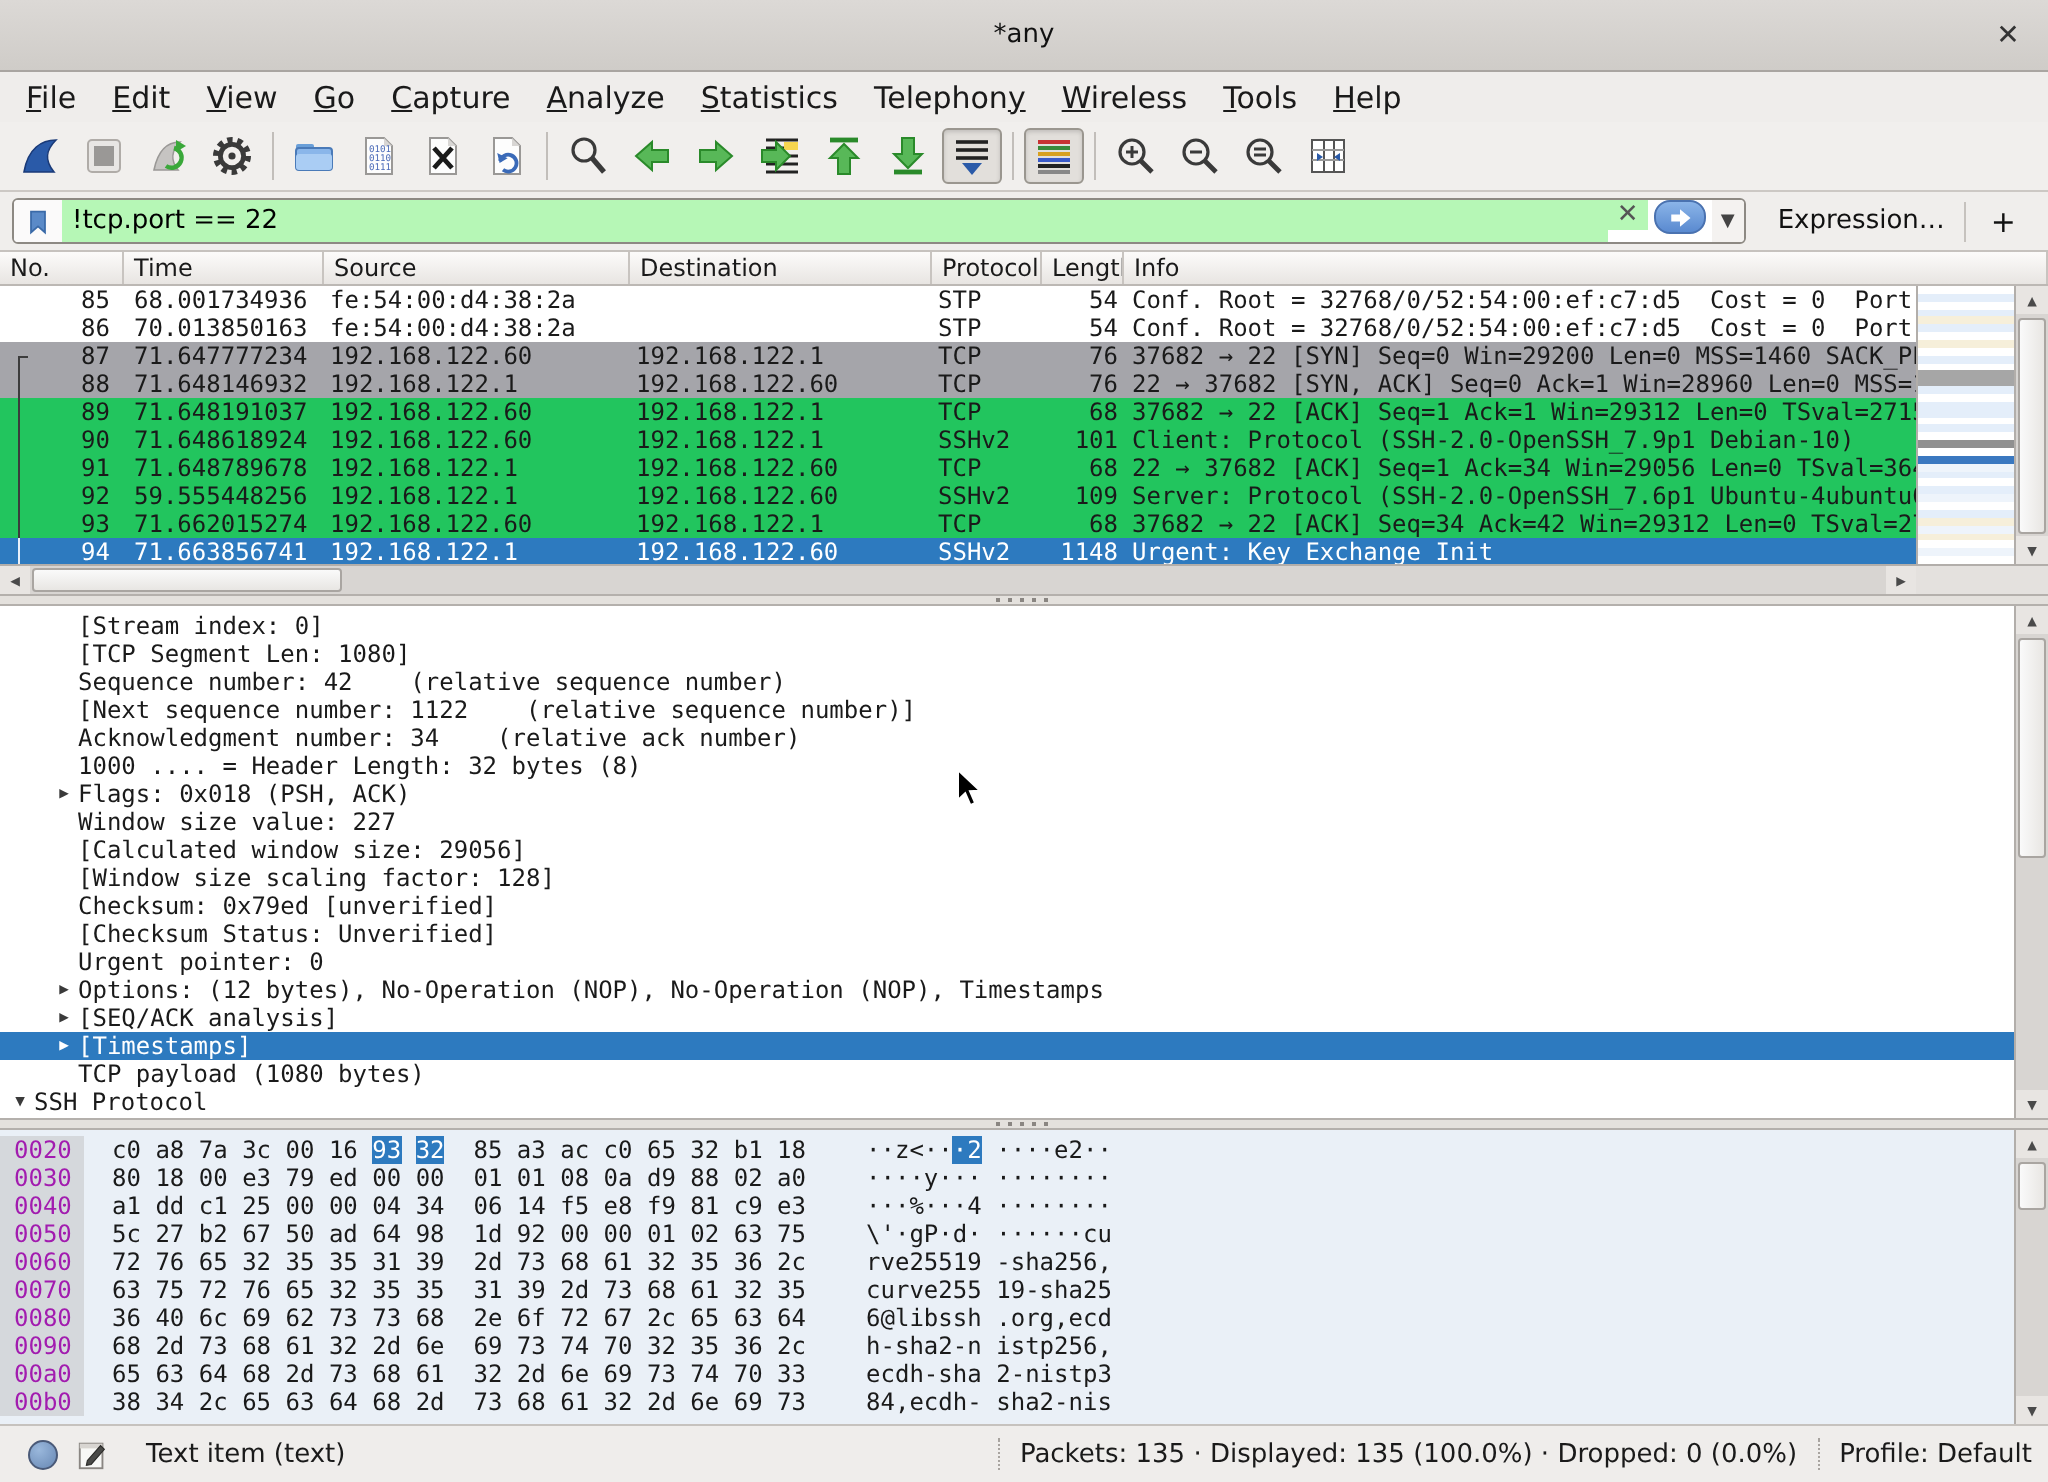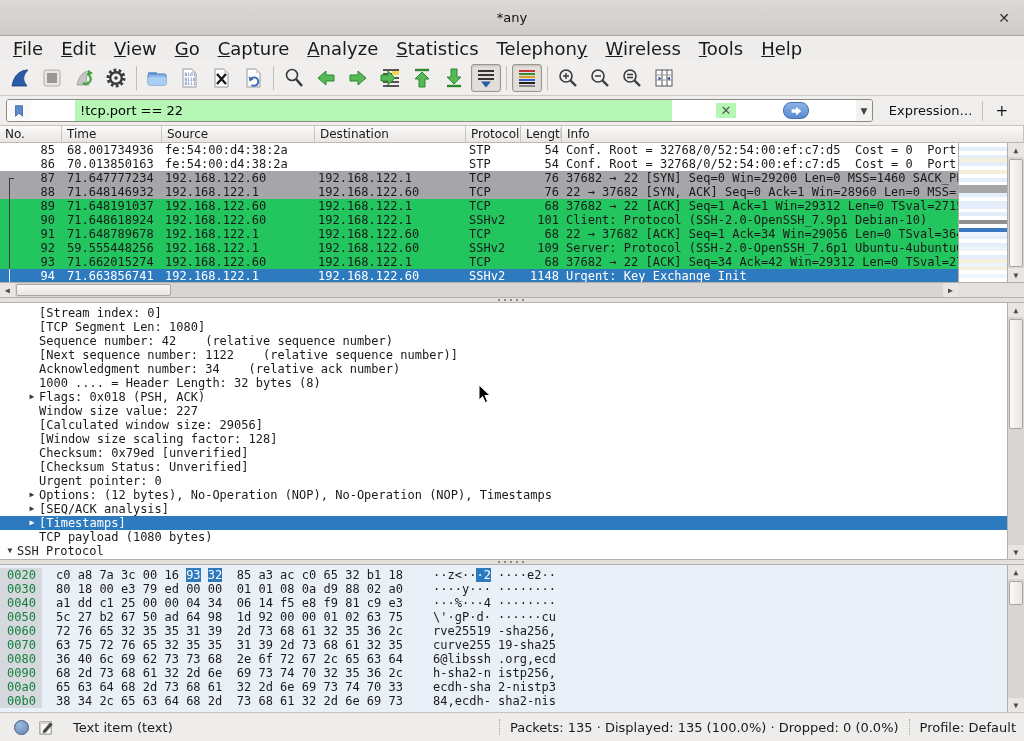--- a/index.html
+++ b/index.html
@@ -10,35 +10,35 @@
     background:#efedeb; display:flex; flex-direction:column;
   }
   
   .titlebar{ height:36px; flex:0 0 36px; background:linear-gradient(#dcd9d6,#cfccc8);
     border-bottom:1px solid #a9a5a1; position:relative; display:flex; align-items:center; justify-content:center;}
   .title-text{ font-size:13px; color:#111; }
   .close-btn{ position:absolute; right:10px; top:8px; width:20px; height:20px; text-align:center;
     line-height:20px; font-size:14px; color:#333; cursor:default;}
   
   .menubar{ height:25px; flex:0 0 25px; background:#efedeb; display:flex; align-items:center; padding-left:4px;}
-  .menu-item{ padding:3px 9px; font-size:18px; }
+  .menu-item{ padding:3px 9px; font-size:15px; }
   .menu-item u{ text-decoration:underline; }
   
   .toolbar{ height:35px; flex:0 0 35px; background:#f1efed; border-bottom:1px solid #ccc8c4;
     display:flex; align-items:center; padding-left:4px;}
   .tb-btn{ width:30px; height:28px; display:flex; align-items:center; justify-content:center;
     border:1px solid transparent; border-radius:3px; margin:0 1px;}
   .tb-btn.pressed{ background:#e2dfdb; border:1px solid #9a968f; box-shadow:inset 0 1px 2px rgba(0,0,0,.15);}
   .tb-btn svg{ width:22px; height:22px; display:block;}
   .tb-sep{ width:1px; height:24px; background:#c2beba; margin:0 4px;}
   
   .filterbar{ height:30px; flex:0 0 30px; background:#f0eeec; border-bottom:1px solid #c6c2be;
     display:flex; align-items:center; padding:0 6px;}
   .filter-field{ flex:1; height:23px; border:1px solid #8d8983; border-radius:3px; background:#fff;
-    display:flex; align-items:center; overflow:hidden; margin-right:8px;gap:44px;}
+    display:flex; align-items:flex-start; overflow:hidden; margin-right:8px;}
   .bookmark-btn{ width:24px; height:100%; display:flex; align-items:center; justify-content:center;
     background:#fbfafa; flex:0 0 24px;}
   .filter-input{ flex:1; height:100%; display:flex; align-items:center; padding-left:5px; font-size:13px; color:#000;}
   .filter-clear{ width:20px; text-align:center; font-size:13px; color:#555; font-weight:bold; flex:0 0 20px;}
   .filter-apply{ width:26px; height:17px; border-radius:8px; background:linear-gradient(#8ab4e8,#5a8ad0);
     border:1px solid #4a72b0; display:flex; align-items:center; justify-content:center; margin:0 3px; flex:0 0 26px;}
   .filter-apply svg{width:14px;height:14px;}
   .filter-caret{ width:16px; text-align:center; color:#444; font-size:9px; background:#f4f2f0; height:100%;
     display:flex; align-items:center; justify-content:center; flex:0 0 16px;}
   .expr-label{ font-size:13px; padding:0 8px; color:#111;}
@@ -97,21 +97,21 @@
   .d-line{ height:14px; line-height:14px; font-size:12px; white-space:pre; display:flex; align-items:center;}
   .d-exp{ width:14px; flex:0 0 14px; font-size:8px; color:#3a3a3a; text-align:center;}
   .d-line.lv0{ padding-left:3px;} .d-line.lv1{ padding-left:28px;} .d-line.lv2{ padding-left:25px;}
   .d-line.sel{ background:#2d7abf; color:#fff;}
   .d-line.sel .d-exp{ color:#fff;}
   .d-vsb{ position:absolute; top:0; right:0; bottom:0; width:17px; background:#d8d5d2; border-left:1px solid #b2aeaa;}
   
   .hexpane{ height:148px; flex:0 0 148px; background:#eaf0f7; border-top:1px solid #b4b0ac; position:relative; overflow:hidden;}
   .hx-inner{ position:absolute; inset:0 17px 0 0; padding-top:3px; overflow:hidden;}
   .hx-row{ height:14px; line-height:14px; font-size:12px; white-space:pre; display:flex;}
-  .hx-off{ width:42px; flex:0 0 42px; background:#d5d8dc; color:#15803d; padding-left:7px;}
+  .hx-off{ width:42px; flex:0 0 42px; background:#d5d8dc; color:#a21caf; padding-left:7px;}
   .hx-bytes{ padding-left:14px; color:#1a1a1a;}
   .hx-ascii{ padding-left:30px; color:#1a1a1a;}
   .hl{ background:#2d7abf; color:#fff;}
   .hx-vsb{ position:absolute; top:0; right:0; bottom:0; width:17px; background:#d8d5d2; border-left:1px solid #b2aeaa;}
   
   .statusbar{ height:29px; flex:0 0 29px; background:#efedeb; border-top:1px solid #c6c2be;
     display:flex; align-items:center; padding:0 8px; font-size:13px;}
   .expert-dot{ width:15px; height:15px; border-radius:50%; background:radial-gradient(circle at 35% 30%,#9ab8dc,#6888b4);
     border:1px solid #4a5a78; margin:0 8px 0 6px;}
   .comment-btn{ width:18px; height:18px; margin-right:18px; display:flex; align-items:center; justify-content:center;}

